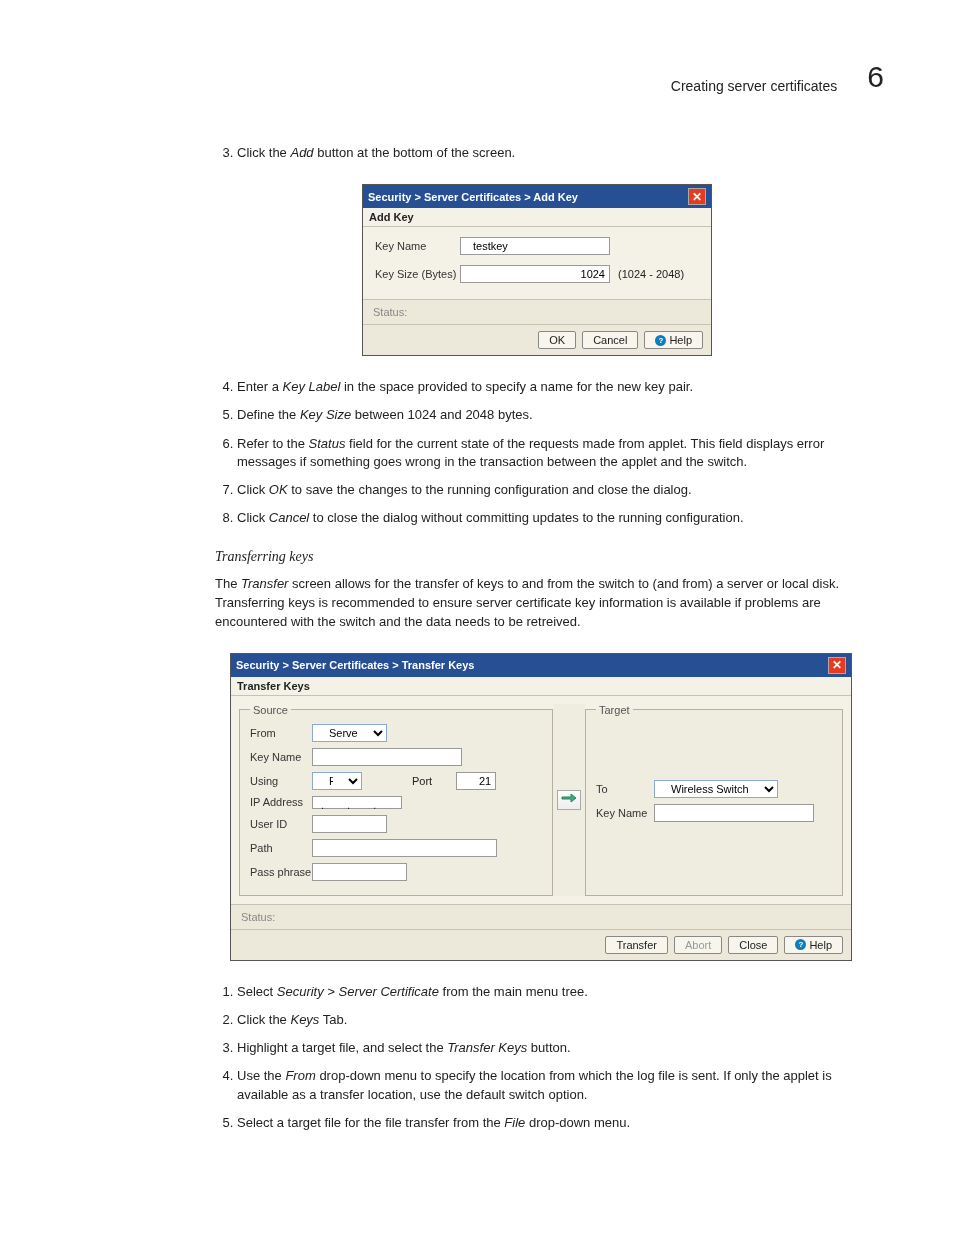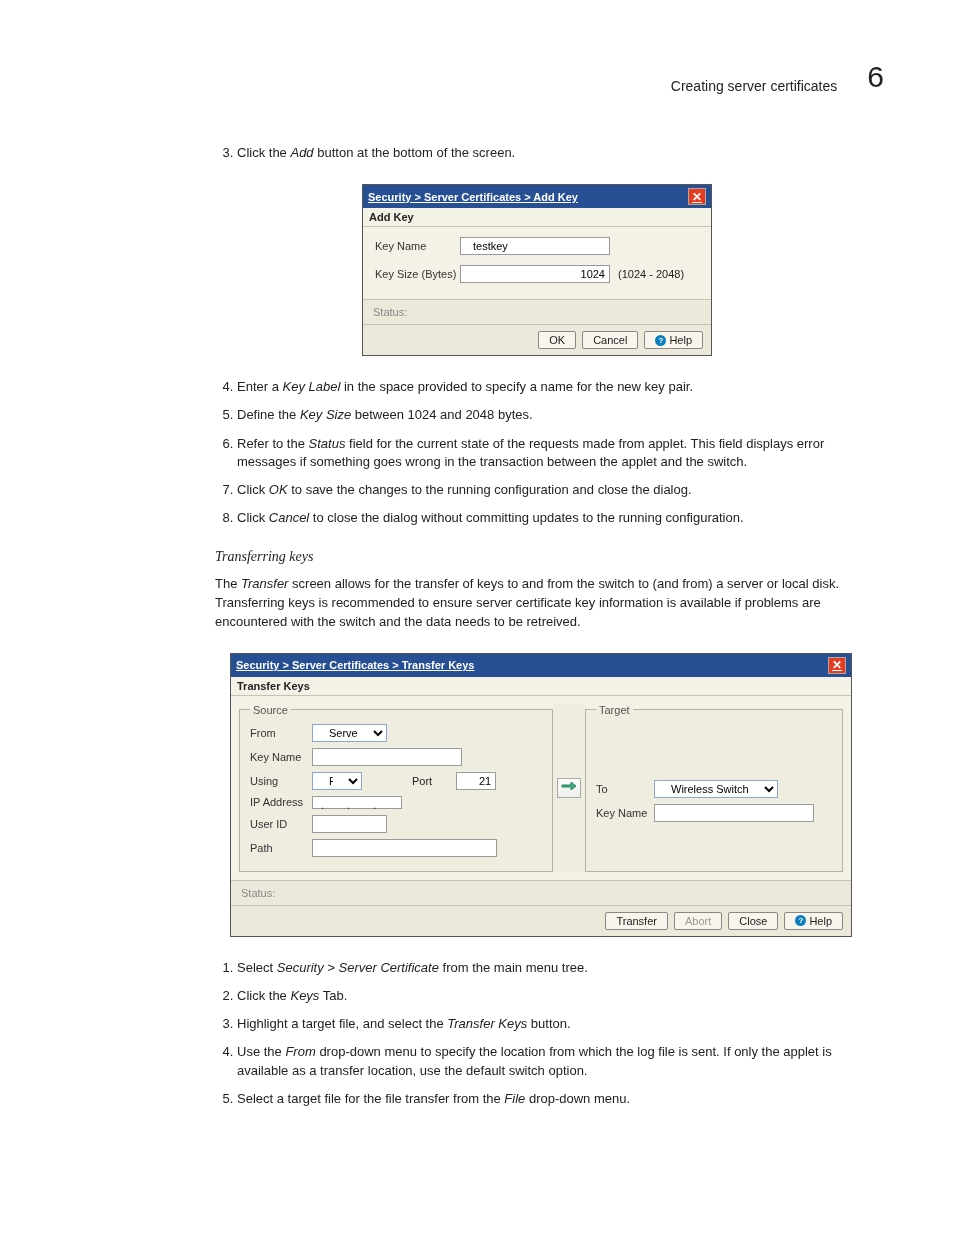--- a/index.html
+++ b/index.html
@@ -45,21 +45,20 @@
   .dialog.wide  { width: 620px; margin-left: 15px; margin-right: 0; }
   .dlg-title {
     background: #274f93;
     color: #fff;
     padding: 3px 5px;
     display: flex;
     justify-content: space-between;
     align-items: center;
     font-weight: bold;
     font-size: 11px;
-    text-decoration: underline;
   }
   .dlg-close {
     background: #e63b1f;
     color: #fff;
     width: 16px;
     height: 15px;
     display: inline-flex;
     align-items: center;
     justify-content: center;
     font-weight: bold;
@@ -239,20 +238,24 @@
           <span class="text-input ip-dots" style="width:90px;display:inline-block;height:13px">. . .</span>
           </div>
         <div class="trow">
             <span class="tlabel">User ID</span>
           <input class="text-input" style="width: 75px;" value="">
           </div>
         <div class="trow">
             <span class="tlabel">Path</span>
           <input class="text-input" style="width: 185px;" value="">
           </div>
+        <div class="trow">
+            <span class="tlabel">Pass phrase</span>
+          <input class="text-input" style="width: 95px;" value="">
+          </div>
       </fieldset>
 
       <div class="panel-mid">
         <span class="transfer-icon">
           <svg width="16" height="12" viewBox="0 0 16 12">
               <path d="M1 3 L10 3 L10 0 L15 4 L10 8 L10 5 L1 5 Z" fill="#4a7" stroke="#286"></path>
               <path d="M15 9 L6 9 L6 12 L1 8 L6 4 L6 7 L15 7 Z" fill="#d96" stroke="#a64" opacity="0.0"></path>
             </svg>
         </span>
       </div>

